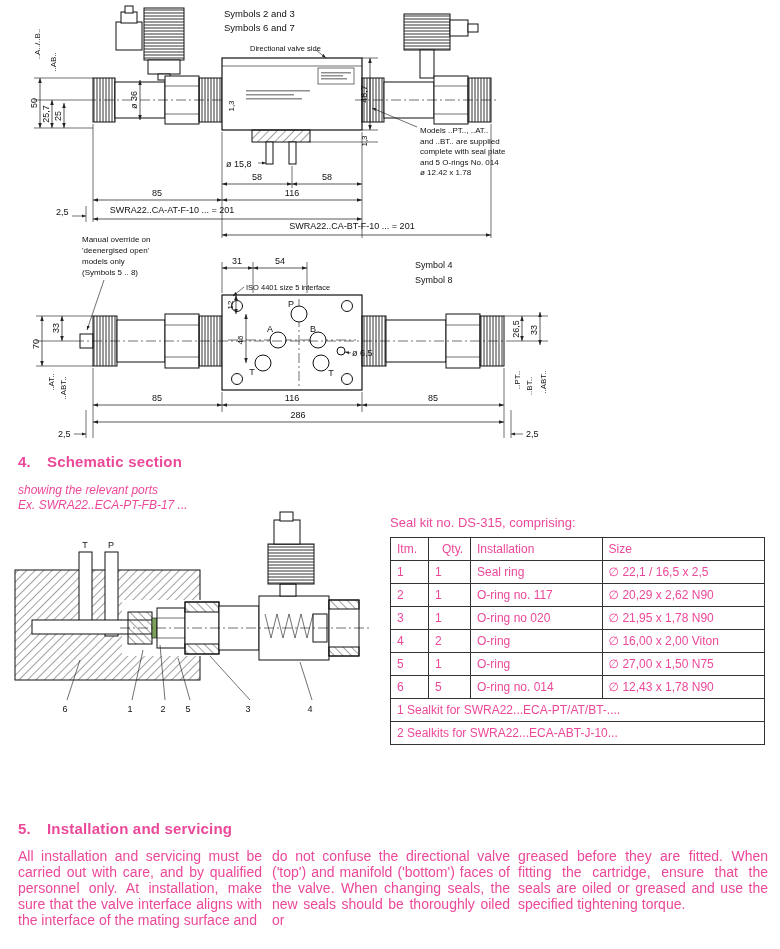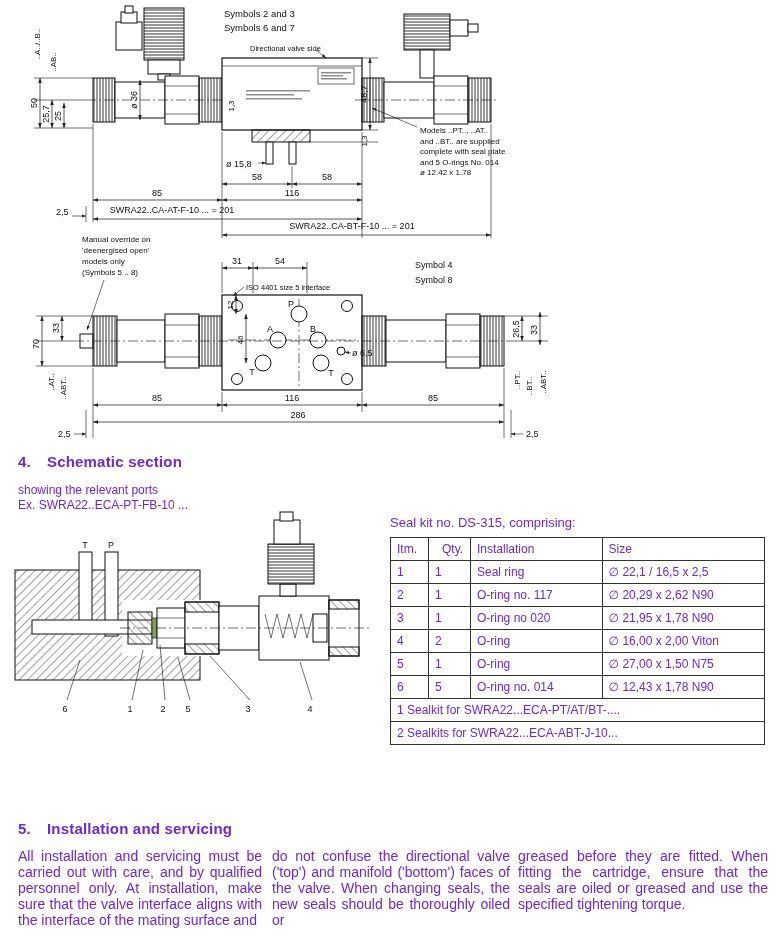--- a/index.html
+++ b/index.html
@@ -1,40 +1,40 @@
 <!DOCTYPE html>
 <html><head>
 <meta charset="utf-8">
 <style>
   * { margin:0; padding:0; box-sizing:border-box; }
   html,body { background:#ffffff; }
   .page {
     position:relative; width:780px; height:949px; background:#fff;
-    font-family:"Liberation Sans", sans-serif; color:#6d28d9; overflow:hidden;
+    font-family:"Liberation Sans", sans-serif; color:#ec4899; overflow:hidden;
   }
   .abs { position:absolute; }
   svg text { font-family:"Liberation Sans", sans-serif; fill:#111; }
   .t7  { font-size:7.5px; }
   .t8  { font-size:8px; }
   .t9  { font-size:9px; }
   .t95 { font-size:9.5px; }
   .outline { fill:#fff; stroke:#111; stroke-width:1; }
   .thick   { fill:#fff; stroke:#111; stroke-width:1.2; }
   .thin { stroke:#111; stroke-width:0.6; fill:none; }
   .dim  { stroke:#111; stroke-width:0.7; fill:none; }
   .dash { stroke:#111; stroke-width:0.6; fill:none; stroke-dasharray:10 3 2 3; }
   .grayline { fill:#8f8f8f; }
   .hatched { fill:url(#hatch); stroke:#111; stroke-width:1; }
   .hatched2 { fill:url(#hatch2); stroke:#111; stroke-width:1; }
   .knurled { fill:url(#knurl); stroke:#111; stroke-width:1; }
   .coil { fill:url(#hlines); stroke:#111; stroke-width:1; }
 
   .section-head { position:absolute; left:18px; display:flex; gap:16px;
                   font-size:15px; font-weight:bold; letter-spacing:0.2px; }
-  .subtext { position:absolute; left:18px; font-size:12px; line-height:15px; }
+  .subtext { position:absolute; left:18px; font-size:12px; line-height:15px;font-style:italic; }
 
   .sealkit { position:absolute; left:390px; top:515px; width:378px; }
   .sealkit-title { font-size:13px; margin-bottom:7px; }
   .sealkit table { border-collapse:collapse; width:375px; font-size:12px; }
   .sealkit th, .sealkit td { border:1px solid #333; padding:4px 6px; text-align:left; font-weight:normal; vertical-align:middle; }
   .sealkit .c-itm { width:38px; } .sealkit .c-qty { width:42px;padding-left:13px; }
   .sealkit .c-desc { width:132px; } .sealkit .c-size { width:163px; }
 
   .cols { position:absolute; top:848px; font-size:14px; line-height:16px; text-align:justify; }
   #col1 { left:18px;  width:244px; }
@@ -318,21 +318,21 @@
       </g>
     </g>
   </svg>
 
   <div class="section-head" style="top:453px">
     <span>4.</span>
     <span>Schematic section</span>
   </div>
   <div class="subtext" style="top:483px">
     <div>showing the relevant ports</div>
-    <div>Ex. SWRA22..ECA-PT-FB-10 ...</div>
+    <div>Ex. SWRA22..ECA-PT-FB-17 ...</div>
   </div>
 
   <svg class="abs" style="left:10px;top:510px" width="370" height="228" viewBox="0 0 370 228">
 
     <rect class="hatched" x="5" y="60" width="185" height="110"></rect>
     <rect fill="#fff" x="112" y="90" width="80" height="56"></rect>
     <rect class="outline" x="69" y="42" width="13" height="70"></rect>
     <rect class="outline" x="95" y="42" width="13" height="84"></rect>
     <rect class="outline" x="22" y="110" width="140" height="14"></rect>
     <text class="t9" x="75" y="38" text-anchor="middle">T</text>

